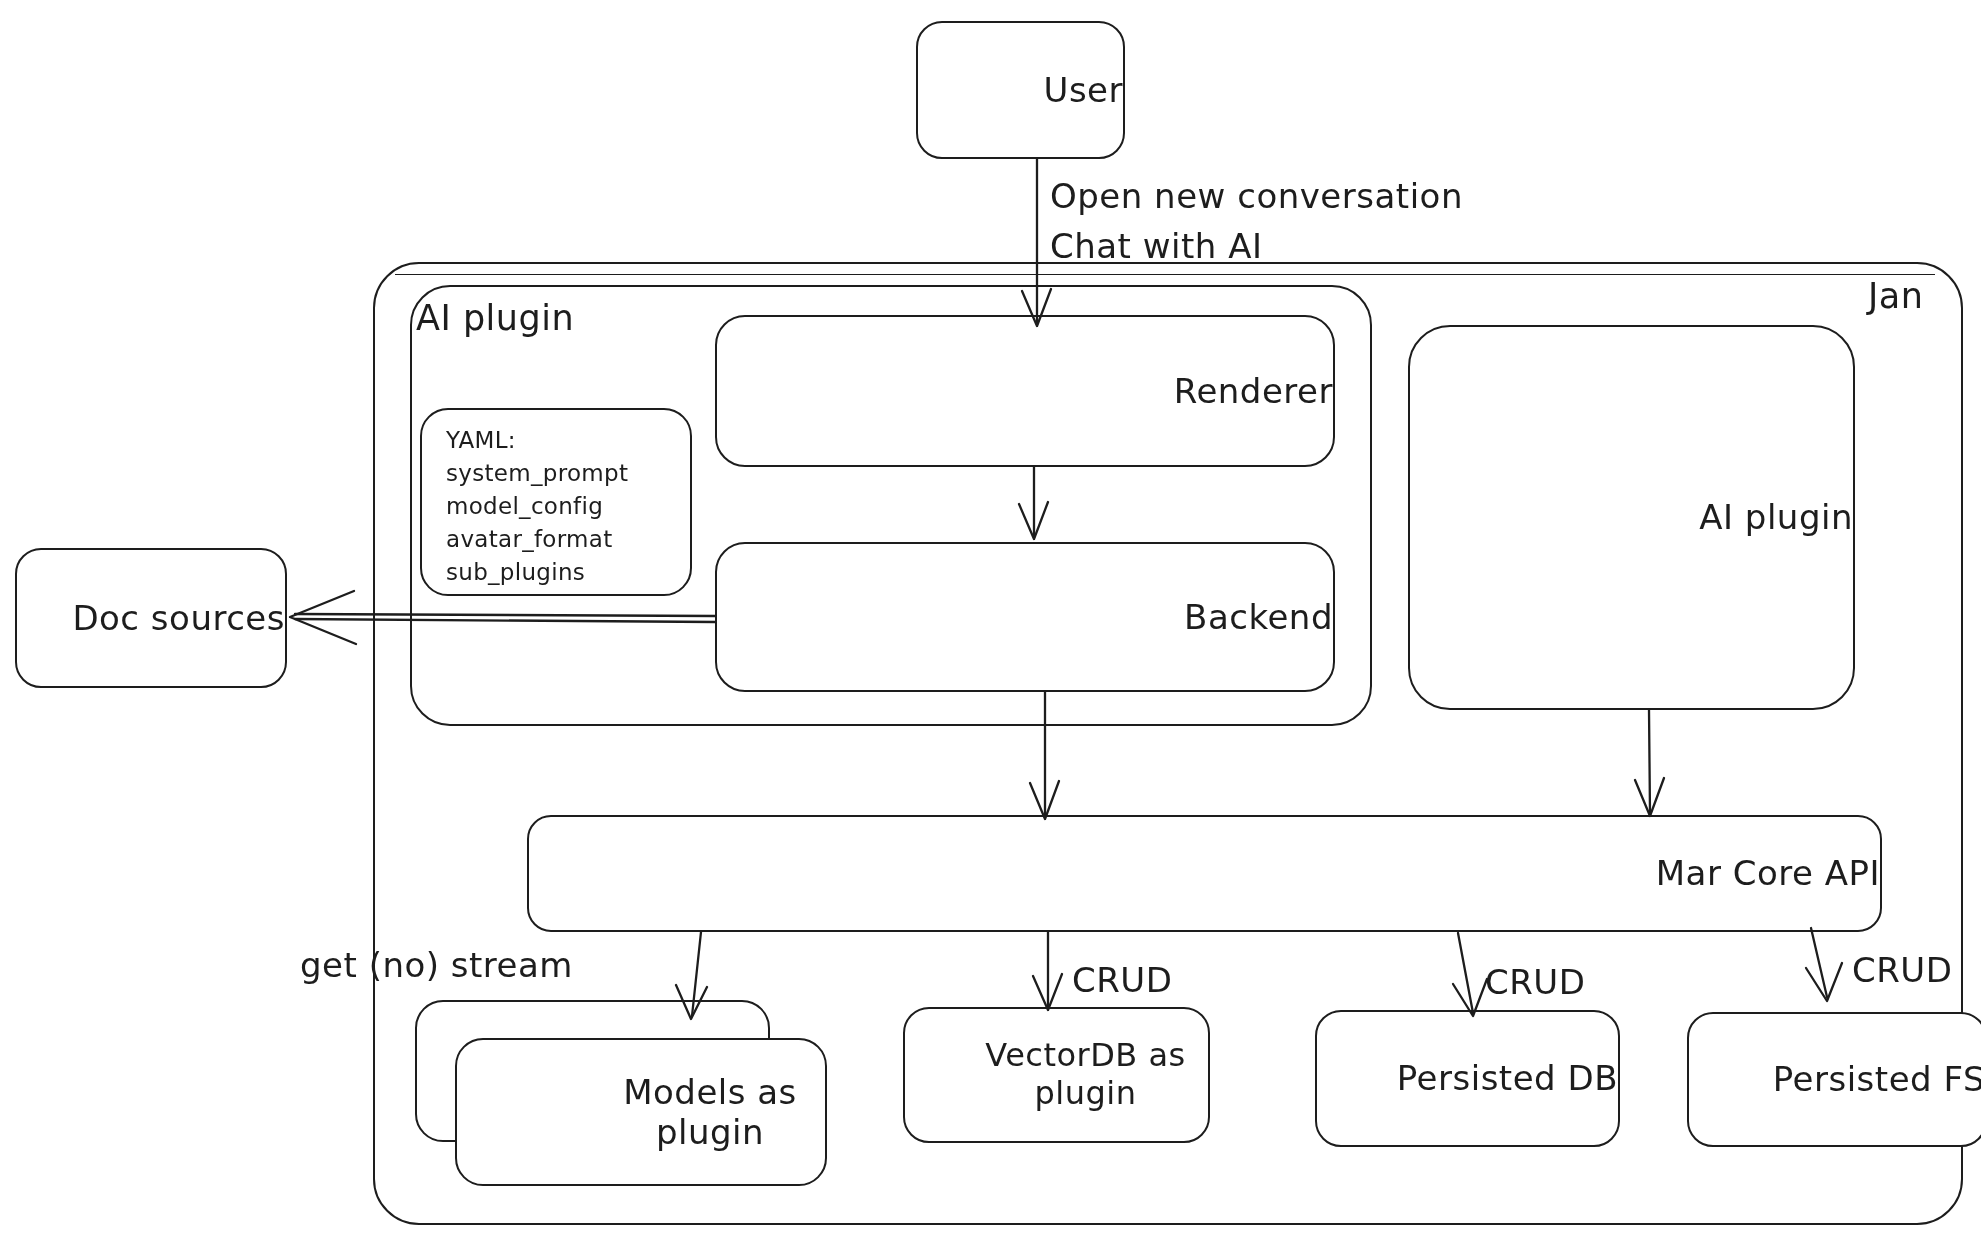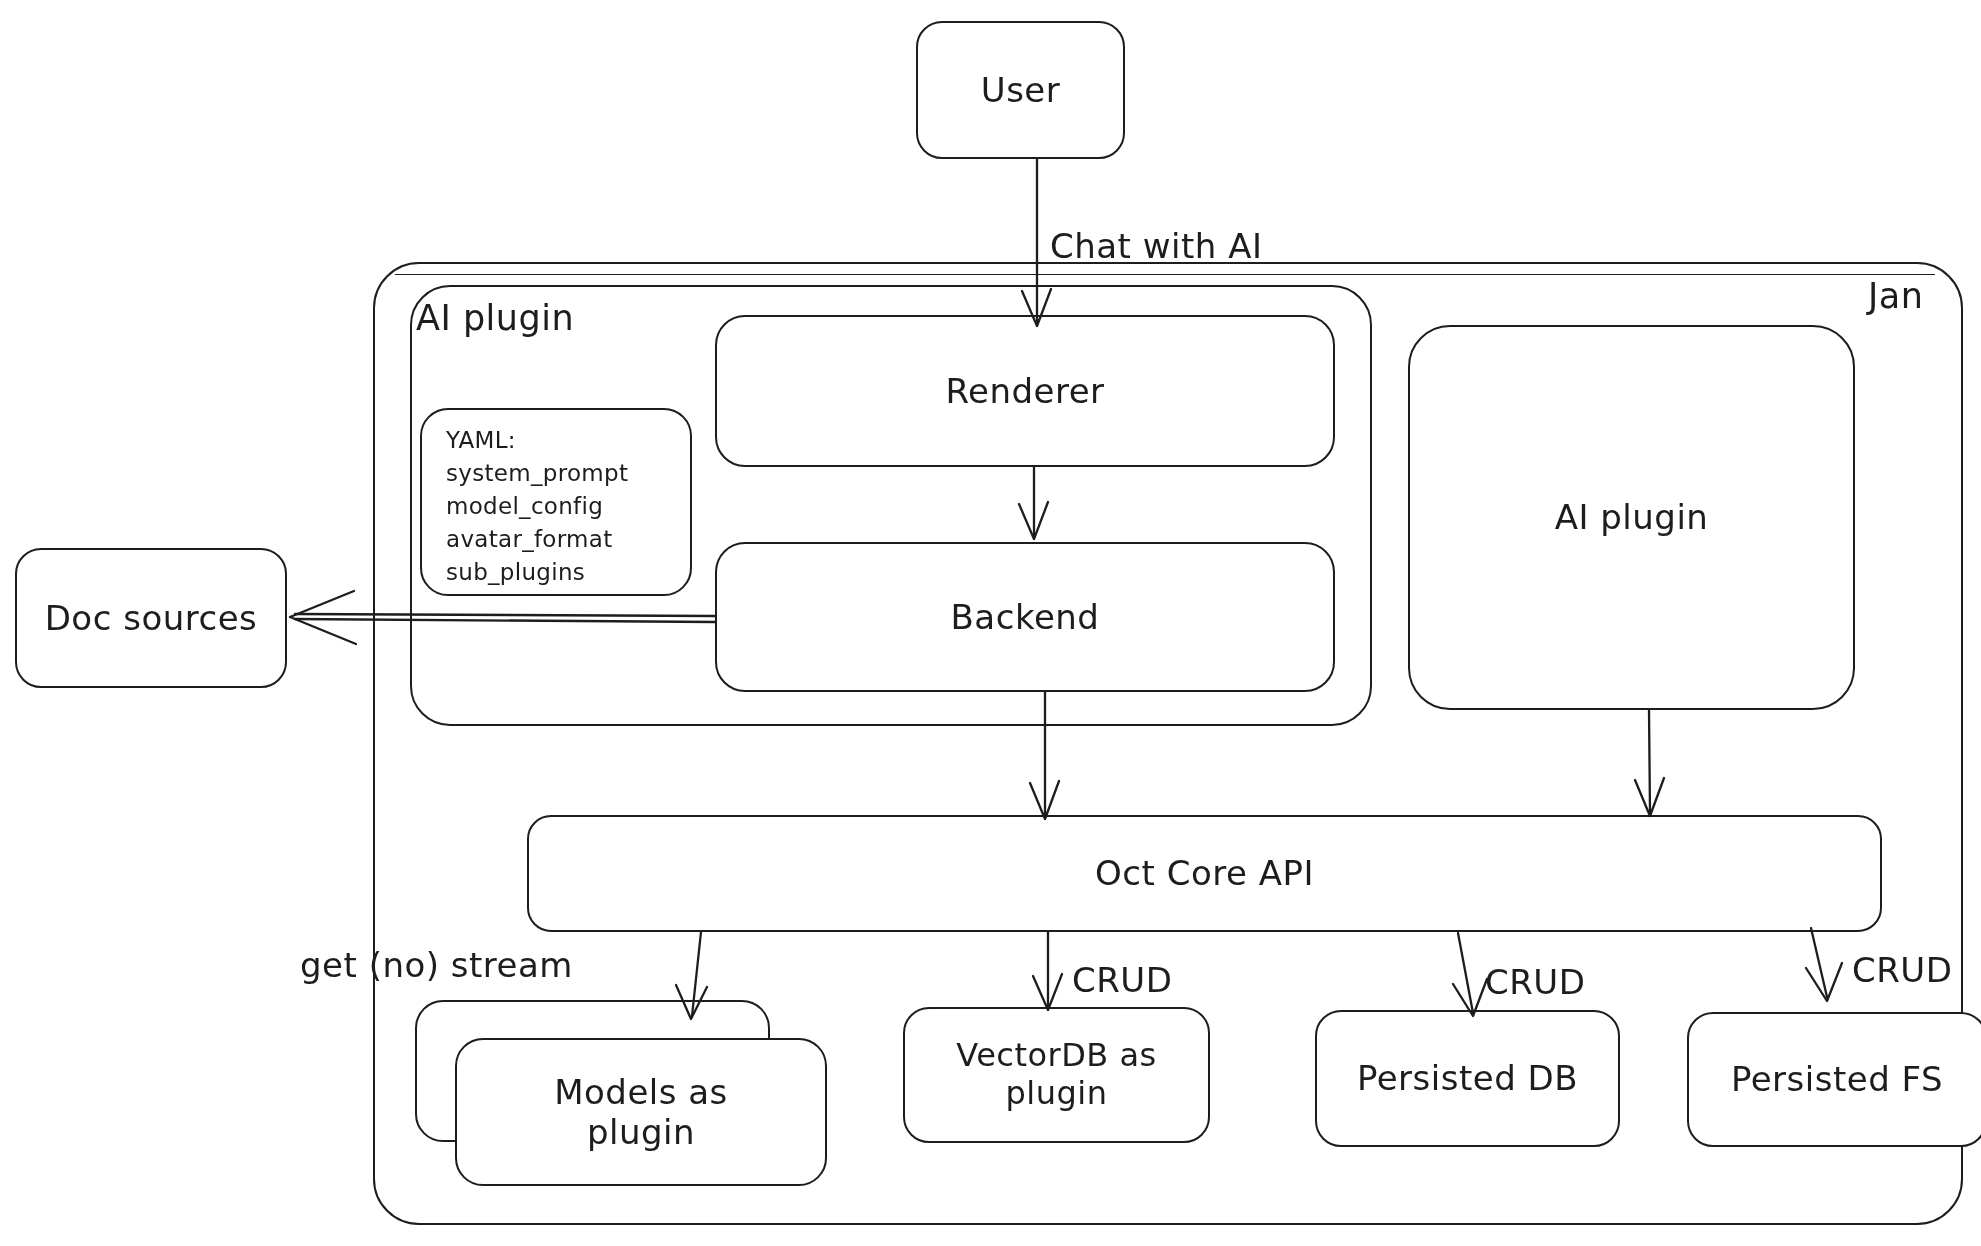--- a/index.html
+++ b/index.html
@@ -8,21 +8,21 @@
     width:1981px;height:1246px;
     background:#ffffff;
     font-family:"DejaVu Sans", sans-serif;
     color:#1d1d1d;
     overflow:hidden;
   }
   .node{
     position:absolute;
     border:2.4px solid #1d1d1d;
     background:#ffffff;
-    display:flex;align-items:center;justify-content:center;
+    display:flex;align-items:center;justify-content:flex-end;
     text-align:center;
     box-sizing:border-box;
   }
   .node .lbl{font-size:34px;letter-spacing:.5px;line-height:1.18;}
   .container-lbl{
     position:absolute;font-size:35px;letter-spacing:.5px;white-space:nowrap;
   }
   .edge-lbl{
     position:absolute;font-size:34px;letter-spacing:.5px;white-space:nowrap;
   }
@@ -44,20 +44,21 @@
   <div class="sketchline" style="left:395px;top:274px;width:1540px;"></div>
   <div class="container-lbl" style="left:1868px;top:276px;text-align:right;">Jan</div>
 
   <div class="node" style="left:410px;top:285px;width:962px;height:441px;border-radius:40px;"></div>
   <div class="container-lbl" style="left:416px;top:298px;">AI plugin</div>
 
   <div class="node" style="left:916px;top:21px;width:209px;height:138px;border-radius:26px;">
     <div class="lbl">User</div>
   </div>
 
+  <div class="edge-lbl" style="left:1050px;top:176px;">Open new conversation</div>
   <div class="edge-lbl" style="left:1050px;top:226px;">Chat with AI</div>
 
   <div class="node" style="left:715px;top:315px;width:620px;height:152px;border-radius:30px;">
     <div class="lbl">Renderer</div>
   </div>
 
   <div class="node" style="left:715px;top:542px;width:620px;height:150px;border-radius:30px;">
     <div class="lbl">Backend</div>
   </div>
 
@@ -71,21 +72,21 @@
 
   <div class="node" style="left:15px;top:548px;width:272px;height:140px;border-radius:26px;">
     <div class="lbl">Doc sources</div>
   </div>
 
   <div class="node" style="left:1408px;top:325px;width:447px;height:385px;border-radius:42px;">
     <div class="lbl">AI plugin</div>
   </div>
 
   <div class="node" style="left:527px;top:815px;width:1355px;height:117px;border-radius:24px;">
-    <div class="lbl">Oct Core API</div>
+    <div class="lbl">Mar Core API</div>
   </div>
 
   <div class="edge-lbl" style="left:300px;top:945px;">get (no) stream</div>
   <div class="edge-lbl" style="left:1072px;top:960px;">CRUD</div>
   <div class="edge-lbl" style="left:1485px;top:962px;">CRUD</div>
   <div class="edge-lbl" style="left:1852px;top:950px;">CRUD</div>
 
   <div class="node" style="left:415px;top:1000px;width:355px;height:142px;border-radius:28px;"></div>
   <div class="node" style="left:455px;top:1038px;width:372px;height:148px;border-radius:28px;">
     <div class="lbl" style="max-width:230px;">Models as plugin</div>

